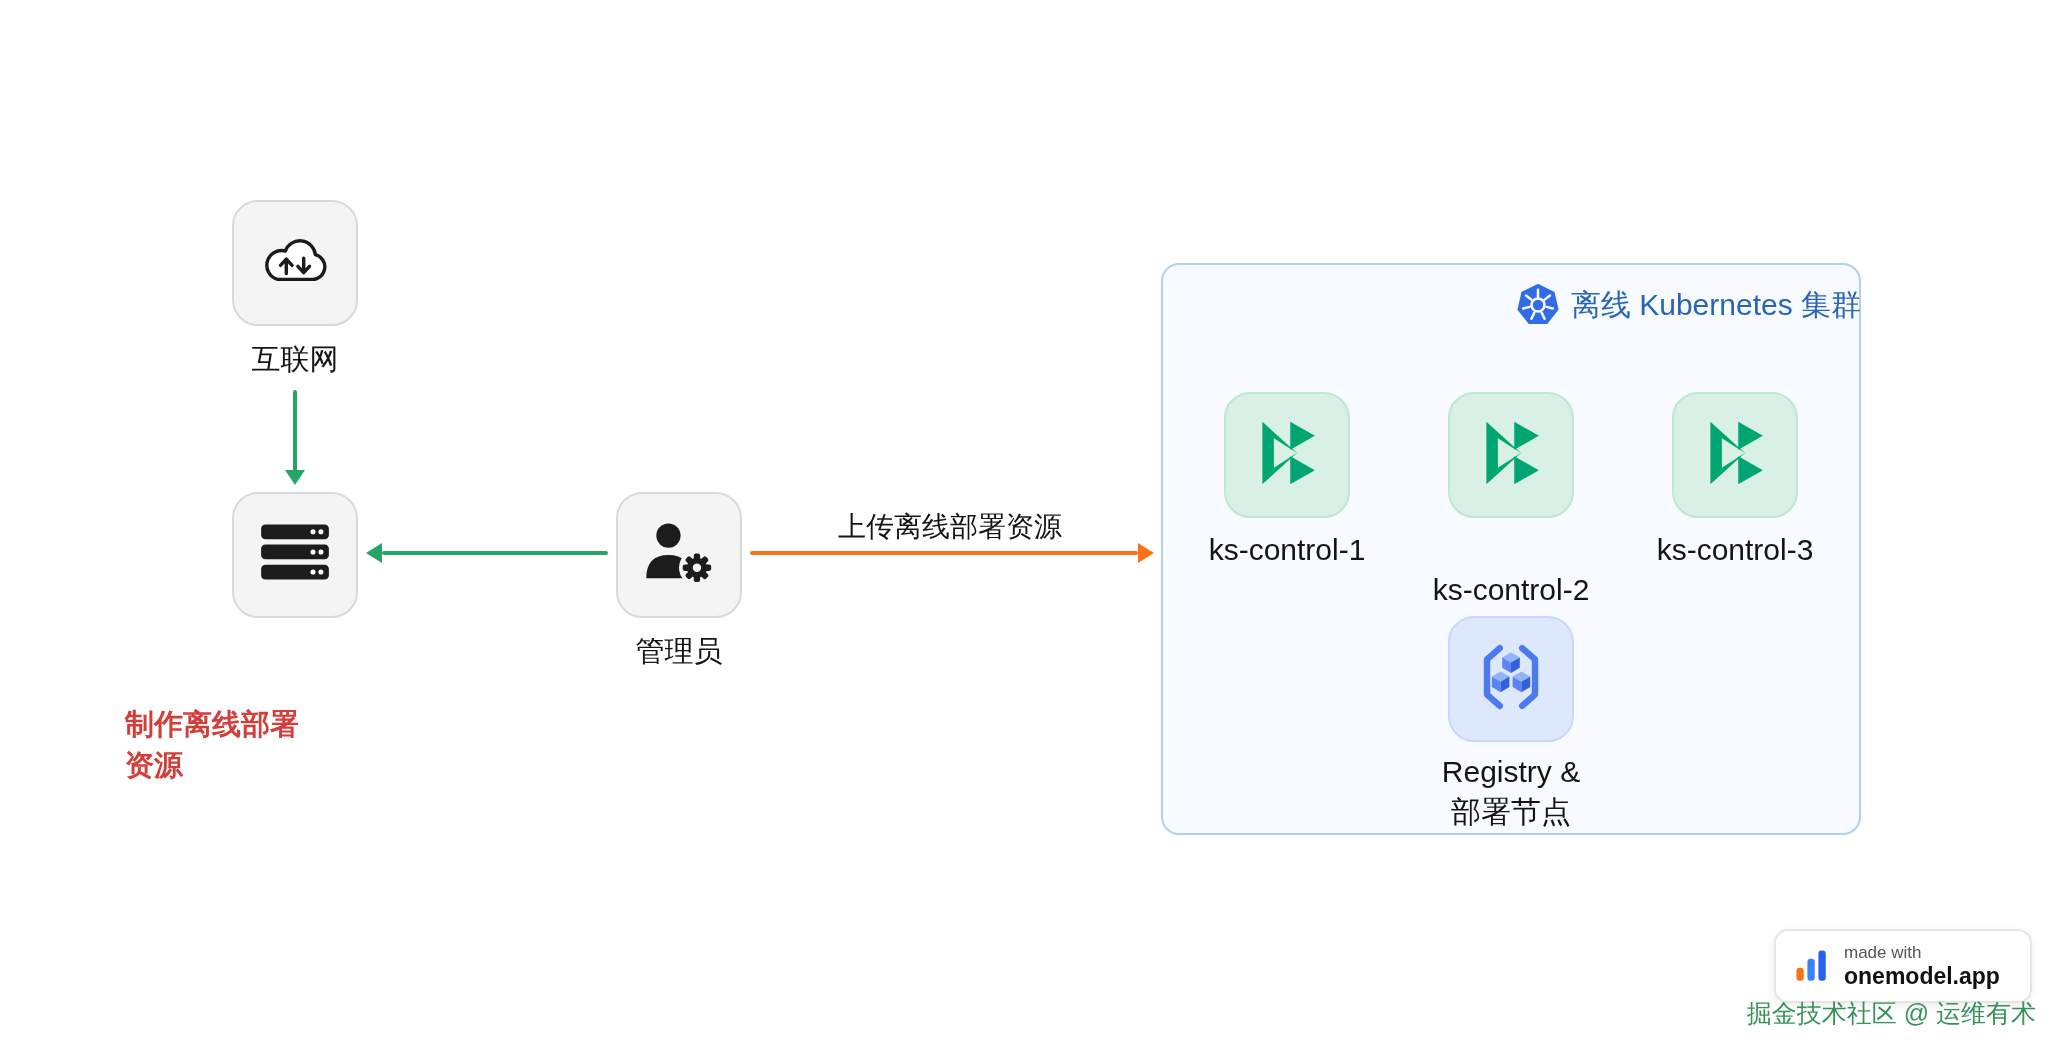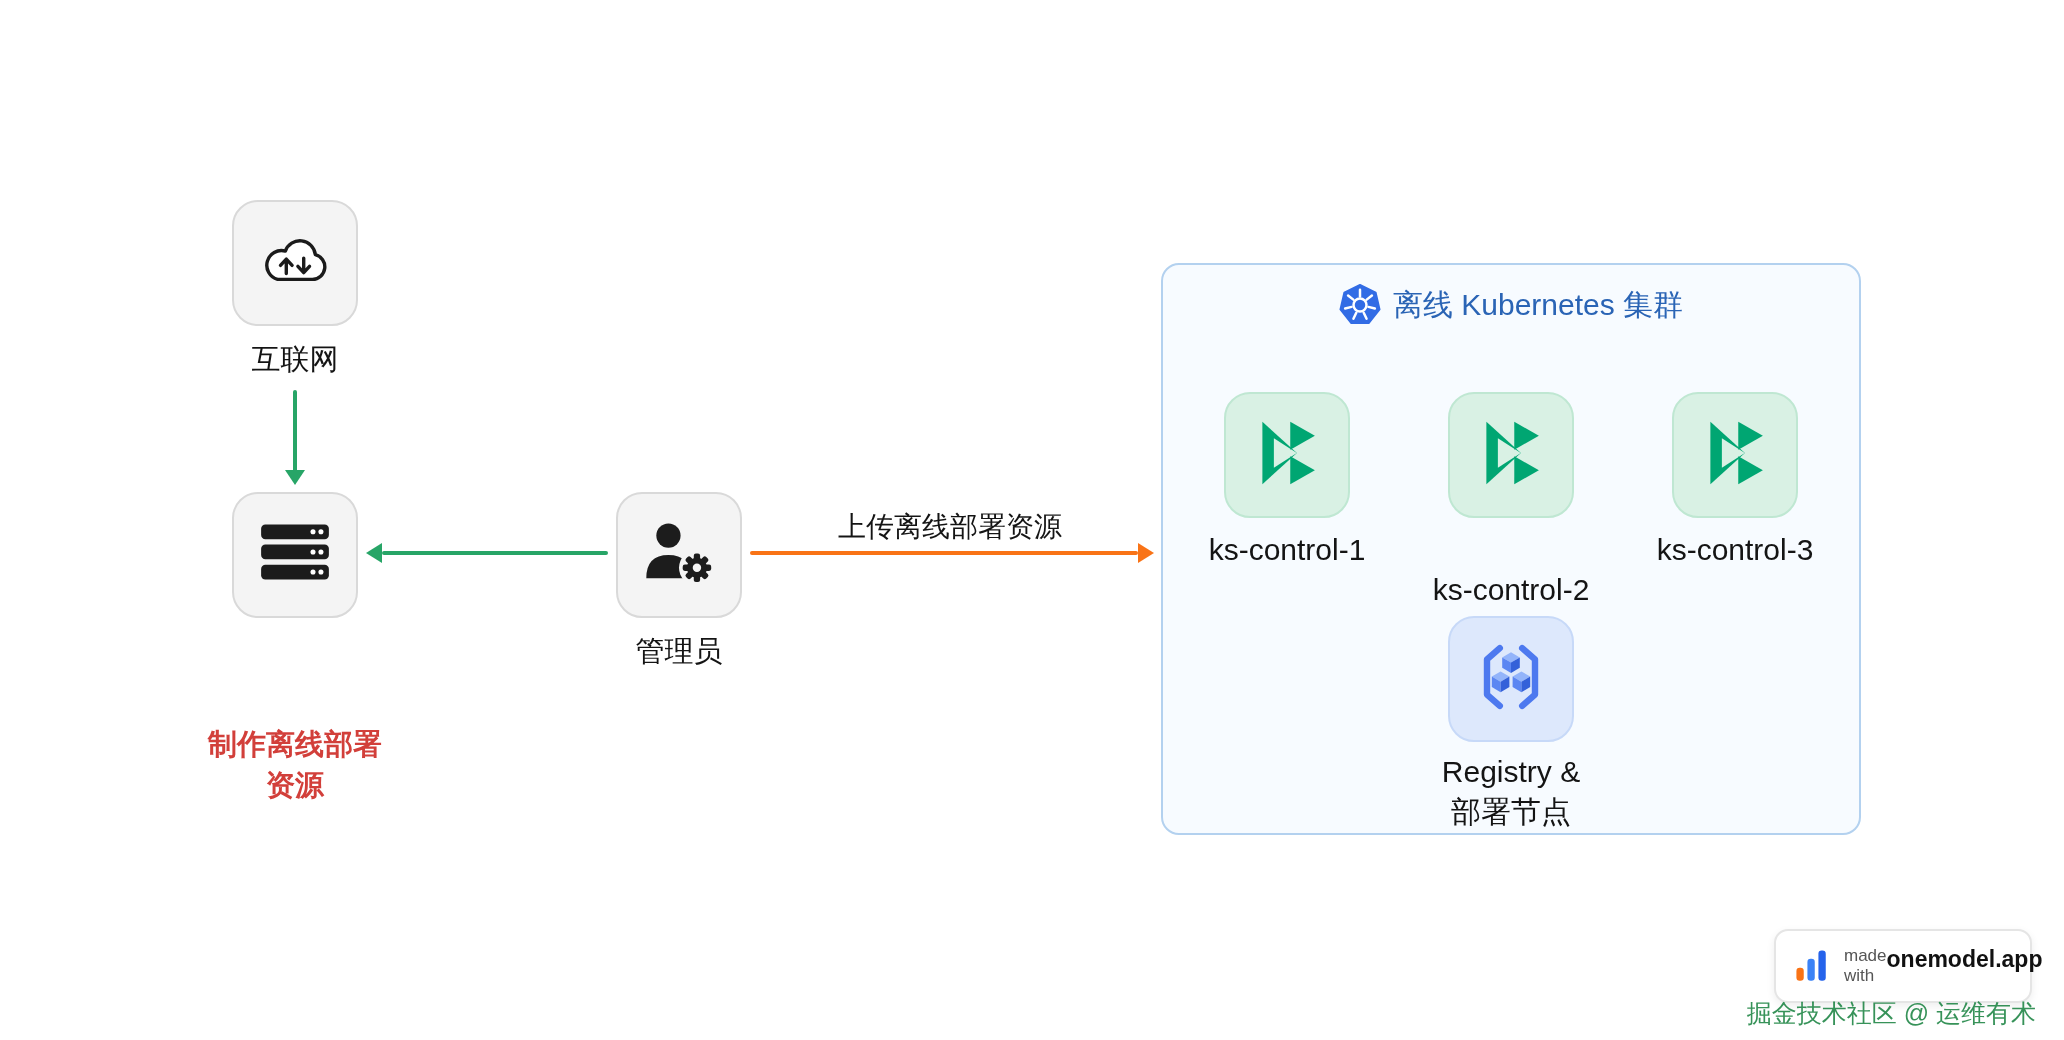--- a/index.html
+++ b/index.html
@@ -9,46 +9,46 @@
   
   .tile{position:absolute;width:126px;height:126px;border-radius:26px;
         display:flex;align-items:center;justify-content:center;box-sizing:border-box;}
   .tile.gray{background:#f4f4f4;border:2px solid #d9d9d9;}
   .tile.green{background:#d9f1e4;border:2px solid #bfe7d2;}
   .tile.blue{background:#dde8fc;border:2px solid #c7d9f8;}
 
   
   .lbl{position:absolute;text-align:center;font-size:29px;font-weight:500;color:#141414;}
   .lbl.big{font-size:30px;}
-  .note{position:absolute;text-align:center;font-size:29px;font-weight:600;
-        color:#d23f3a;line-height:41px;margin-top:20px;}
+  .note{position:absolute;text-align:left;font-size:29px;font-weight:600;
+        color:#d23f3a;line-height:41px;}
 
   
   .vline{position:absolute;width:4px;background:#27a567;border-radius:2px;}
   .hline{position:absolute;height:4px;border-radius:2px;}
   .hline.green{background:#27a567;}
   .hline.orange{background:#f97316;}
   .ah{position:absolute;width:0;height:0;}
   .ah.down{border-left:10px solid transparent;border-right:10px solid transparent;border-top:15px solid #27a567;}
   .ah.left{border-top:10px solid transparent;border-bottom:10px solid transparent;border-right:16px solid #27a567;}
   .ah.right{border-top:10px solid transparent;border-bottom:10px solid transparent;border-left:16px solid #f97316;}
   .arrow-label{position:absolute;text-align:center;font-size:28px;font-weight:500;color:#141414;}
 
   
   .cluster{position:absolute;left:1161px;top:263px;width:700px;height:572px;box-sizing:border-box;
            background:#f7fbff;border:2px solid #b3d1ef;border-radius:18px;}
   .cluster-title{position:absolute;left:1161px;top:281px;width:700px;height:48px;
-                 display:flex;align-items:center;justify-content:center;gap:12px;}
+                 display:flex;align-items:center;justify-content:flex-end;gap:12px;}
   .cluster-title span{font-size:30px;font-weight:500;color:#2a64b5;}
 
   
   .badge{position:absolute;left:1774px;top:929px;width:258px;height:74px;background:#ffffff;
          border:2px solid #e5e5e5;border-radius:14px;box-shadow:0 3px 8px rgba(0,0,0,.07);
          display:flex;align-items:center;gap:10px;padding:0 14px;box-sizing:border-box;}
-  .badge-text{display:flex;flex-direction:row;line-height:1.15;}
+  .badge-text{display:flex;flex-direction:column;line-height:1.15;}
   .badge-text .small{font-size:17px;color:#555;}
   .badge-text .brand{font-size:23px;font-weight:bold;color:#111;}
 
   .watermark{position:absolute;left:1620px;top:997px;width:416px;text-align:right;
              font-size:25px;color:#15803d;opacity:.85;z-index:3;}
 </style>
 </head>
 <body>
 
 <div class="canvas">

